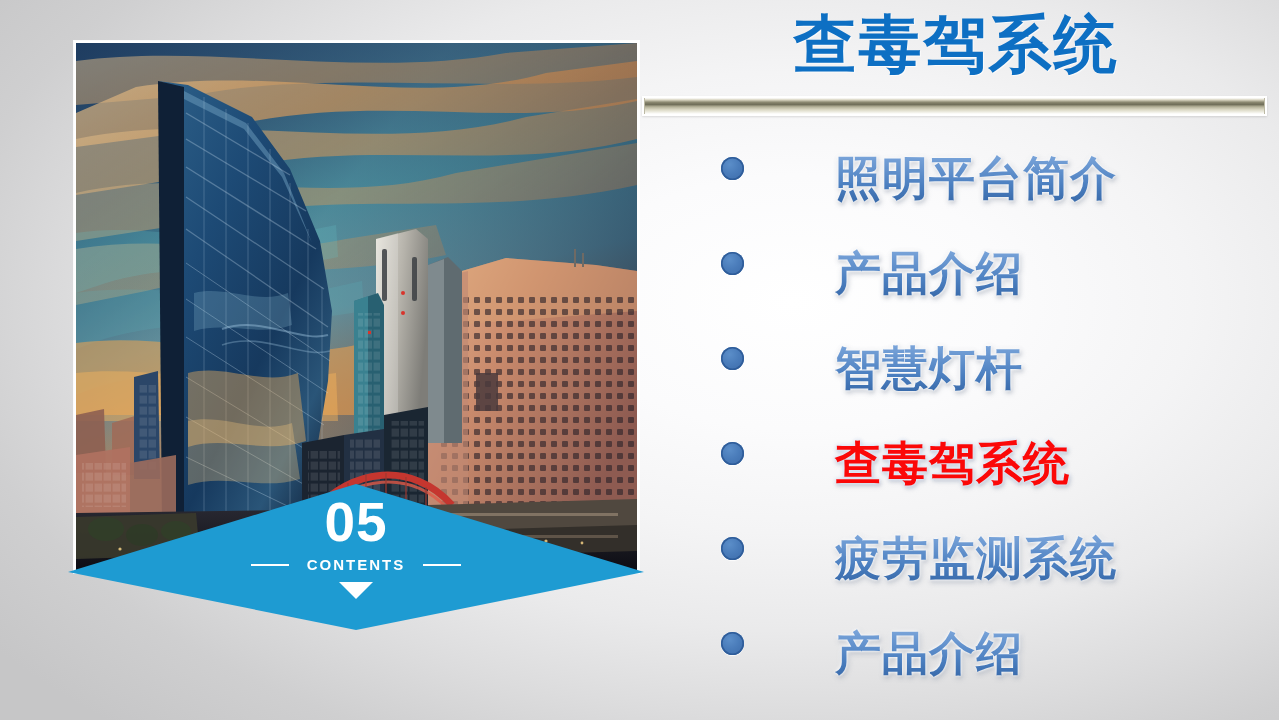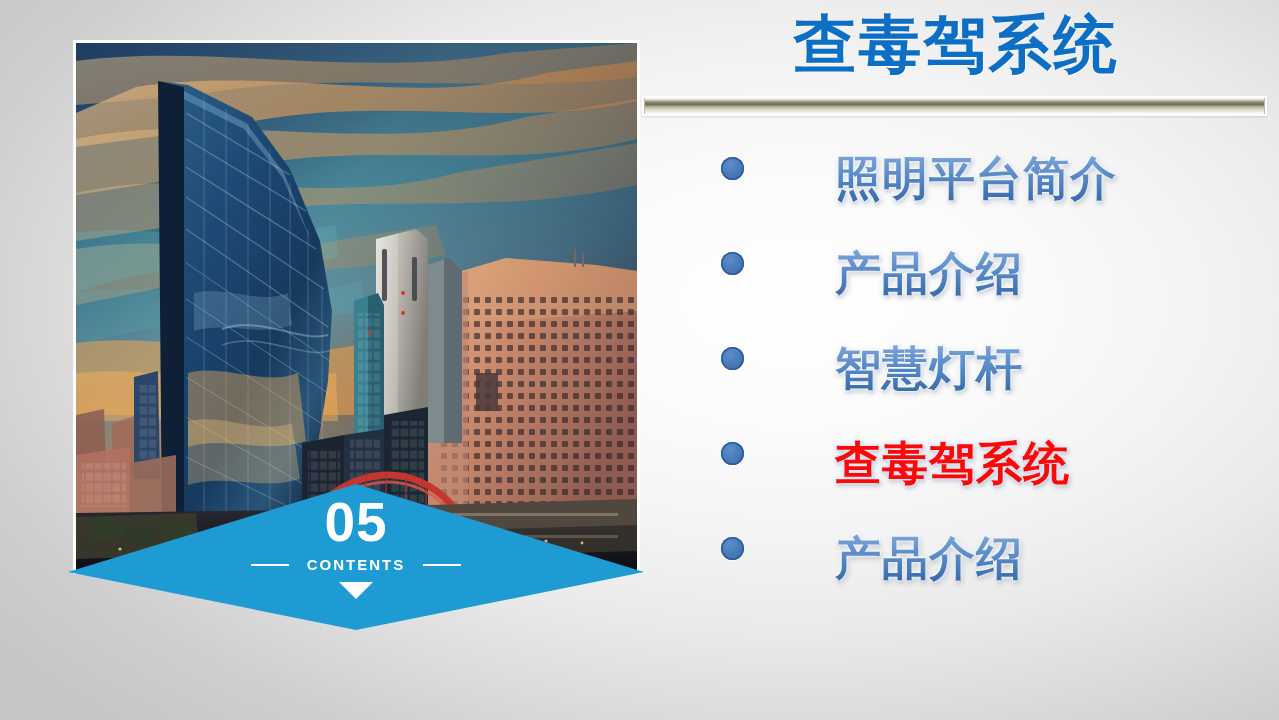--- a/index.html
+++ b/index.html
@@ -441,20 +441,24 @@
     <div class="list-row">
       <span class="bullet"></span>
       <span class="row-label blue">智慧灯杆</span>
     </div>
 
     <div class="list-row">
       <span class="bullet"></span>
       <span class="row-label red">查毒驾系统</span>
     </div>
 
+    <div class="list-row">
+      <span class="bullet"></span>
+      <span class="row-label blue">疲劳监测系统</span>
+    </div>
 
     <div class="list-row">
       <span class="bullet"></span>
       <span class="row-label blue">产品介绍</span>
     </div>
 
   </div>
 
 </div>
 

